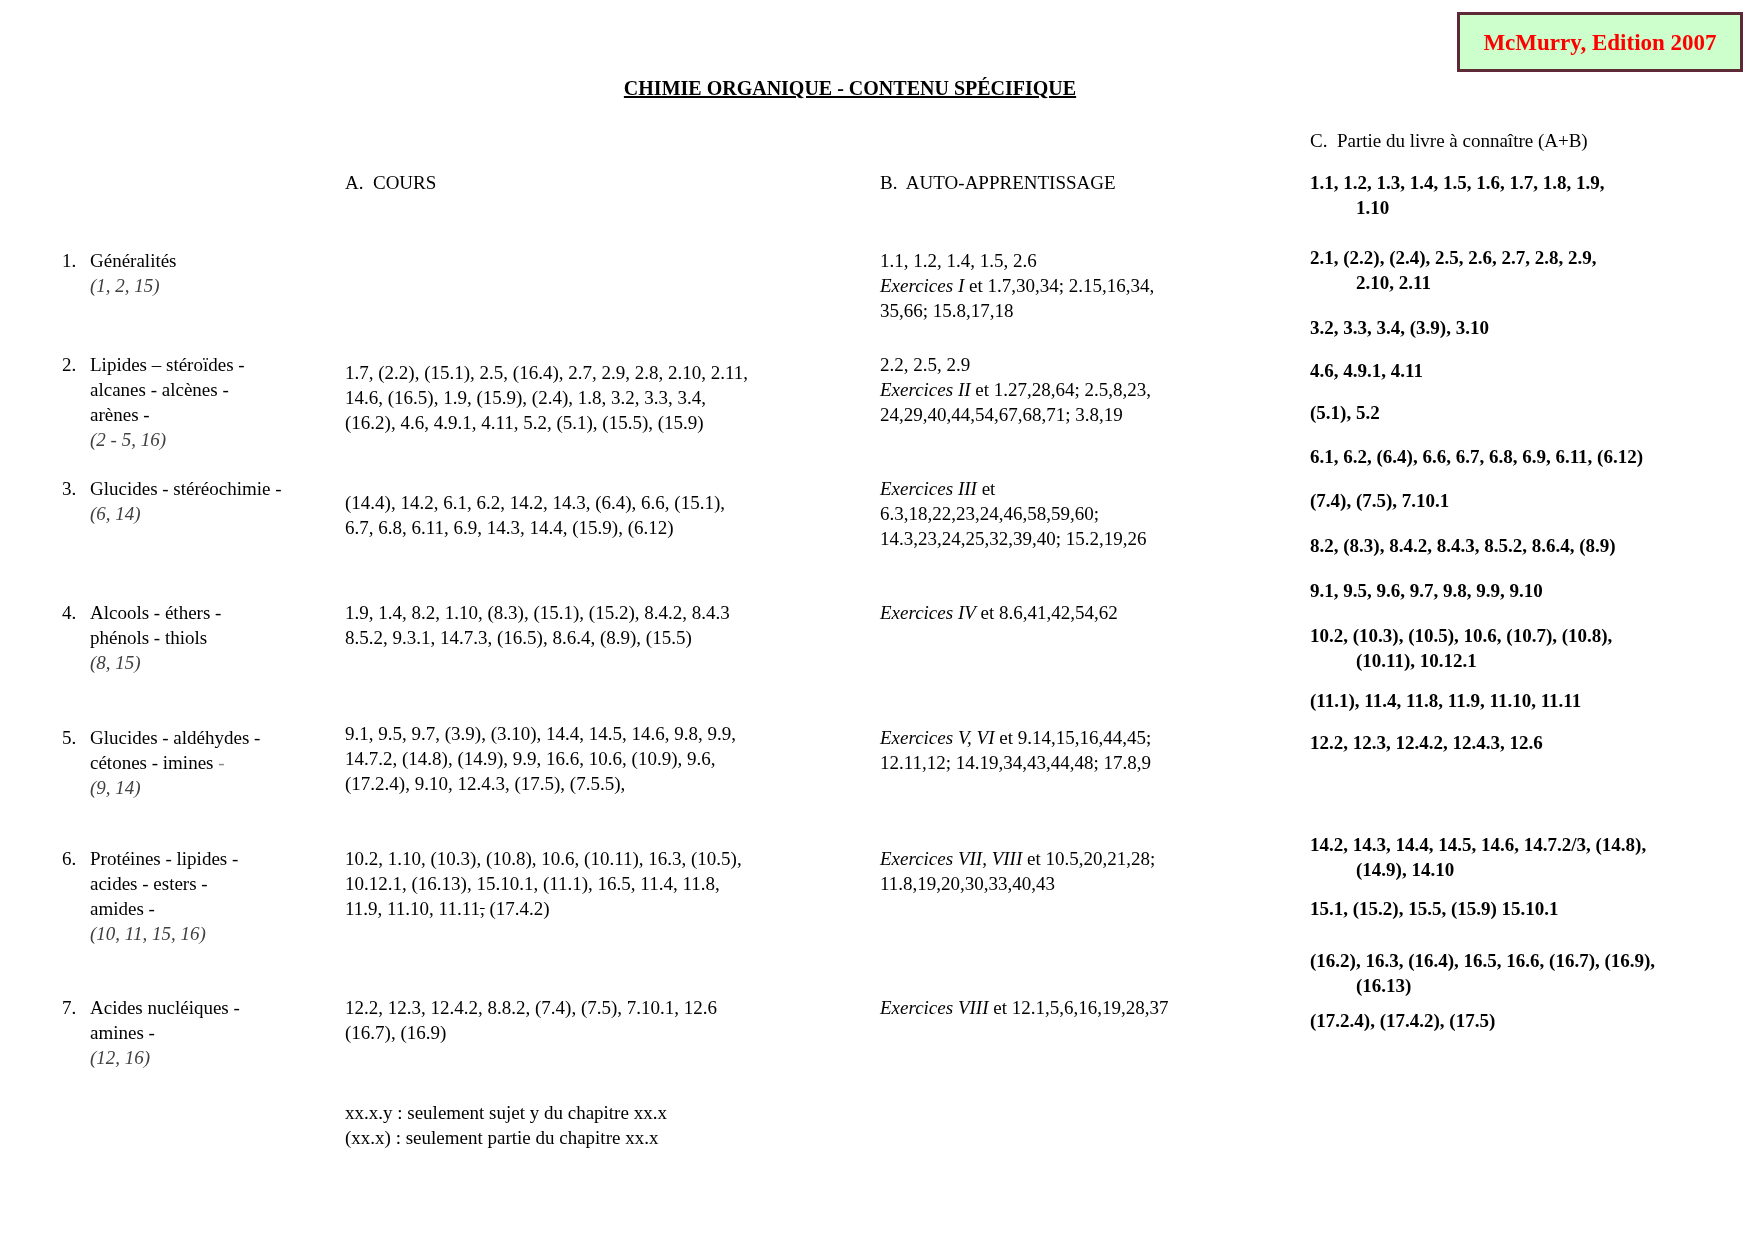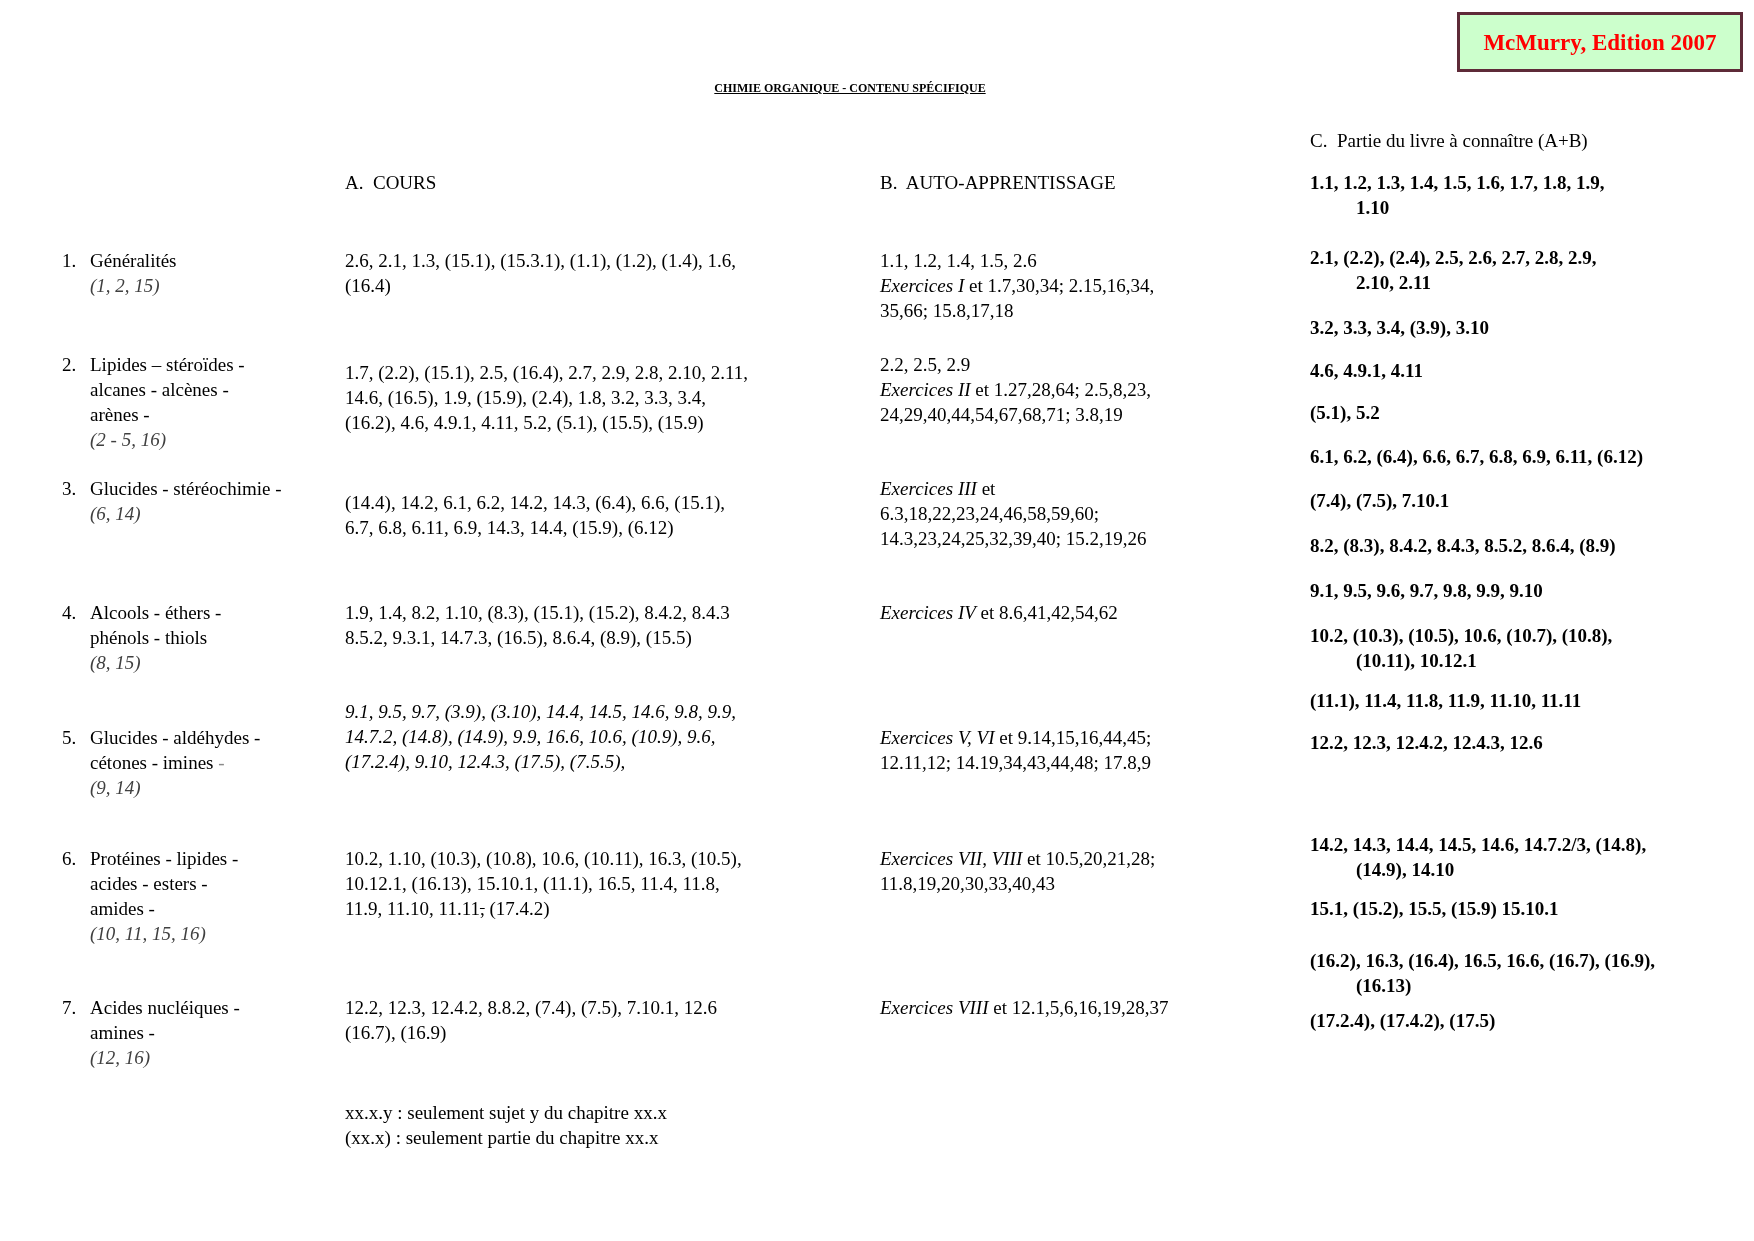--- a/index.html
+++ b/index.html
@@ -10,21 +10,21 @@
   }
   .abs { position:absolute; }
   .badge {
     left:1457px; top:12px; width:280px; height:54px;
     background:#ccffcc; border:3px solid #5e2a38;
     display:flex; align-items:center; justify-content:center;
     color:#ff0000; font-weight:bold; font-size:23px;
   }
   .title {
     left:460px; top:76px; width:780px; text-align:center;
-    font-weight:bold; font-size:12px; text-decoration:underline;
+    font-weight:bold; font-size:20px; text-decoration:underline;
   }
   .colhead { white-space:pre; }
   .topic { left:62px; width:268px; display:flex; }
   .num { width:28px; flex:none; }
   .tbody { flex:1; white-space:pre-line; }
   .chap { display:block; font-style:italic; color:#404040; }
   .dim { color:#8a8a8a; }
   .cours { left:345px; width:520px; }
   .auto  { left:880px; width:400px; }
   .pl { white-space:pre-line; }
@@ -46,22 +46,20 @@
   <div class="abs title">CHIMIE ORGANIQUE - CONTENU SPÉCIFIQUE</div>
 
   <div class="abs colhead" style="left:345px; top:170px;">A.  COURS</div>
   <div class="abs colhead" style="left:880px; top:170px;">B.  AUTO-APPRENTISSAGE</div>
   <div class="abs colhead" style="left:1310px; top:128px;">C.  Partie du livre à connaître (A+B)</div>
 
   <div class="abs topic" style="top:248px;">
     <span class="num">1.</span>
     <div class="tbody"><span>Généralités</span><span class="dim"></span><span class="chap">(1, 2, 15)</span></div>
   </div>
-  <div class="abs cours pl" style="top:248px;">2.6, 2.1, 1.3, (15.1), (15.3.1), (1.1), (1.2), (1.4), 1.6,
-(16.4)</div>
   <div class="abs auto" style="top:248px;">
     <div class="pl">1.1, 1.2, 1.4, 1.5, 2.6</div>
     <div class="pl"><span class="exlabel">Exercices I</span><span> et 1.7,30,34; 2.15,16,34,
 35,66; 15.8,17,18</span></div>
   </div>
 
   <div class="abs topic" style="top:352px;">
     <span class="num">2.</span>
     <div class="tbody"><span>Lipides – stéroïdes -
 alcanes - alcènes -
@@ -97,21 +95,21 @@
 8.5.2, 9.3.1, 14.7.3, (16.5), 8.6.4, (8.9), (15.5)</div>
   <div class="abs auto" style="top:600px;">
     <div class="pl"><span class="exlabel">Exercices IV</span><span> et 8.6,41,42,54,62</span></div>
   </div>
 
   <div class="abs topic" style="top:725px;">
     <span class="num">5.</span>
     <div class="tbody"><span>Glucides - aldéhydes -
 cétones - imines</span><span class="dim"> -</span><span class="chap">(9, 14)</span></div>
   </div>
-  <div class="abs cours pl" style="top:699px;font-style:italic;">9.1, 9.5, 9.7, (3.9), (3.10), 14.4, 14.5, 14.6, 9.8, 9.9,
+  <div class="abs cours pl" style="top:721px;">9.1, 9.5, 9.7, (3.9), (3.10), 14.4, 14.5, 14.6, 9.8, 9.9,
 14.7.2, (14.8), (14.9), 9.9, 16.6, 10.6, (10.9), 9.6,
 (17.2.4), 9.10, 12.4.3, (17.5), (7.5.5),</div>
   <div class="abs auto" style="top:725px;">
     <div class="pl"><span class="exlabel">Exercices V, VI</span><span> et 9.14,15,16,44,45;
 12.11,12; 14.19,34,43,44,48; 17.8,9</span></div>
   </div>
 
   <div class="abs topic" style="top:846px;">
     <span class="num">6.</span>
     <div class="tbody"><span>Protéines - lipides -

